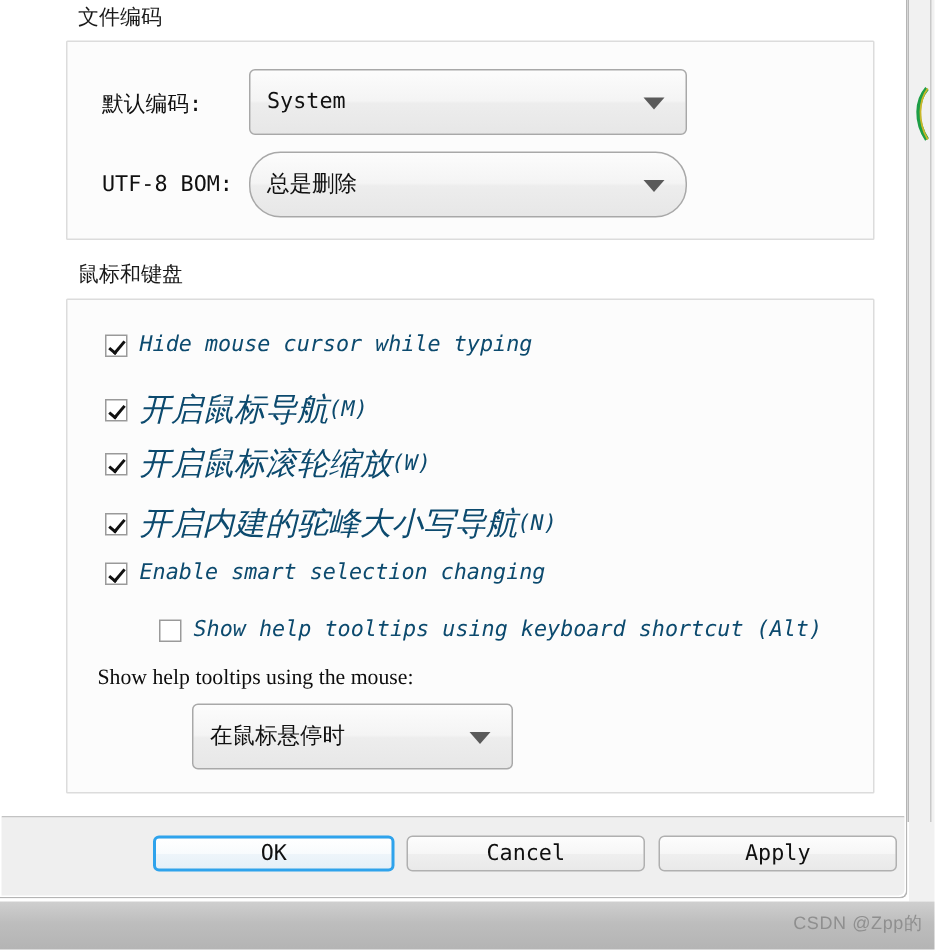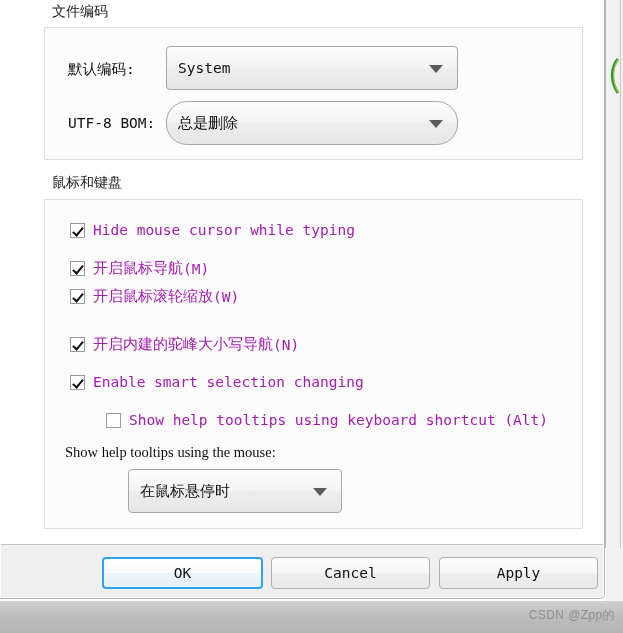--- a/index.html
+++ b/index.html
@@ -179,41 +179,42 @@
     top: 1px;
     width: 4px;
     height: 9px;
     border: solid #111111;
     border-width: 0 2.4px 2.4px 0;
     transform: rotate(40deg);
   }
   .cb-label {
     font-family: "DejaVu Sans Mono", monospace;
     font-size: 14.5px;
-    color: #a21caf;
+    color: #0c4a6e;
     letter-spacing: 0px;
+    font-style: italic;
   }
   .cb-label.cjk {
     font-family: "DejaVu Sans", sans-serif;
-    font-size: 15px;
+    font-size: 21px;
     text-align: center;
   }
   .plain-label {
     position: absolute;
     font-family: Liberation Serif, serif;
     font-size: 14.5px;
     color: #0d0d0d;
     white-space: nowrap;
   }
 
   
   .btn {
     position: absolute;
     top: 12px;
-    height: 32px;
+    height: 24px;
     box-sizing: border-box;
     border: 1px solid #b0b0b0;
     border-radius: 4px;
     background: linear-gradient(to bottom, #fdfdfd 0%, #f6f6f6 50%, #efefef 51%, #e9e9e9 100%);
     font-family: "DejaVu Sans Mono", monospace;
     font-size: 14.5px;
     color: #101010;
     display: flex;
     align-items: center;
     justify-content: center;
@@ -301,21 +302,21 @@
         <span class="cb-box checked"></span>
         <span class="cb-label">Hide mouse cursor while typing</span>
       </div>
 
       <div class="cb-row" style="left:70px; top:261px;">
         <span class="cb-box checked"></span>
         <span class="cb-label cjk">开启鼠标导航</span>
         <span class="cb-label mn">(M)</span>
       </div>
 
-      <div class="cb-row" style="left:70px; top:289px;">
+      <div class="cb-row" style="left:70px; top:297px;">
         <span class="cb-box checked"></span>
         <span class="cb-label cjk">开启鼠标滚轮缩放</span>
         <span class="cb-label mn">(W)</span>
       </div>
 
       <div class="cb-row" style="left:70px; top:337px;">
         <span class="cb-box checked"></span>
         <span class="cb-label cjk">开启内建的驼峰大小写导航</span>
         <span class="cb-label mn">(N)</span>
       </div>

